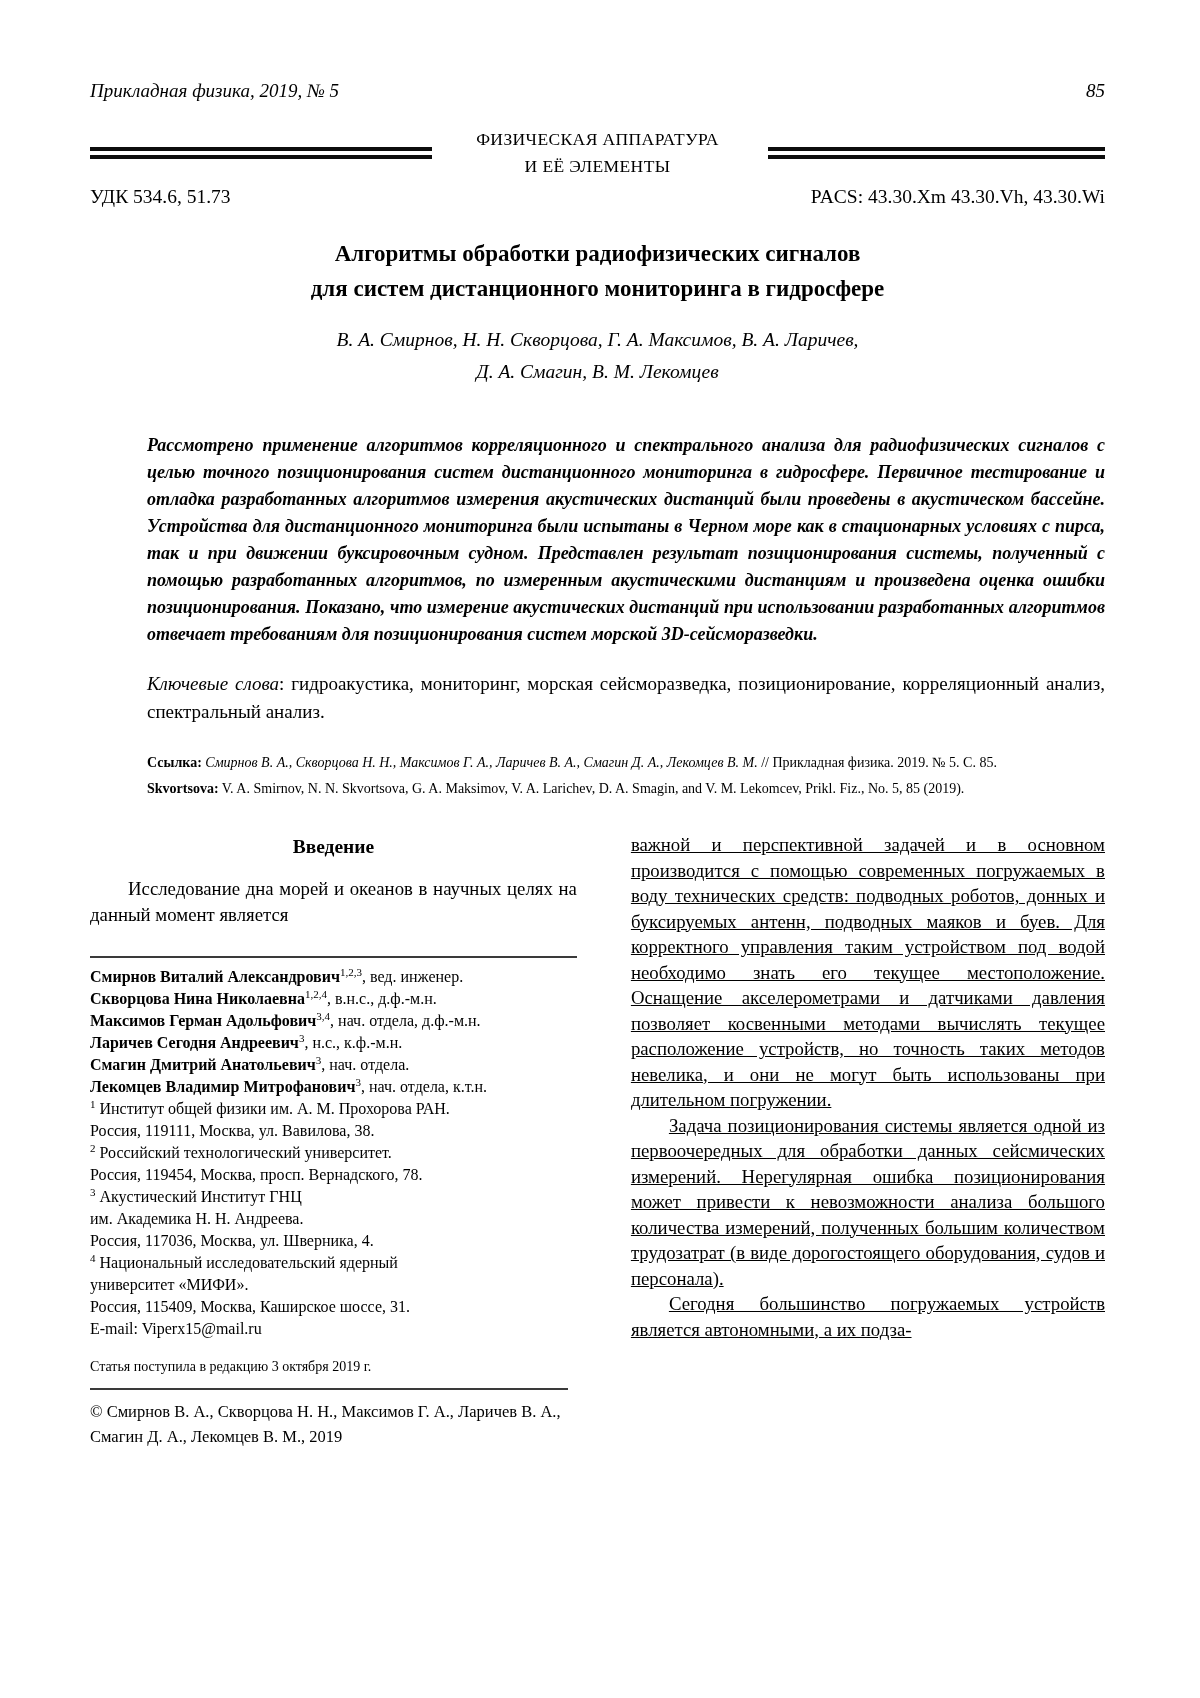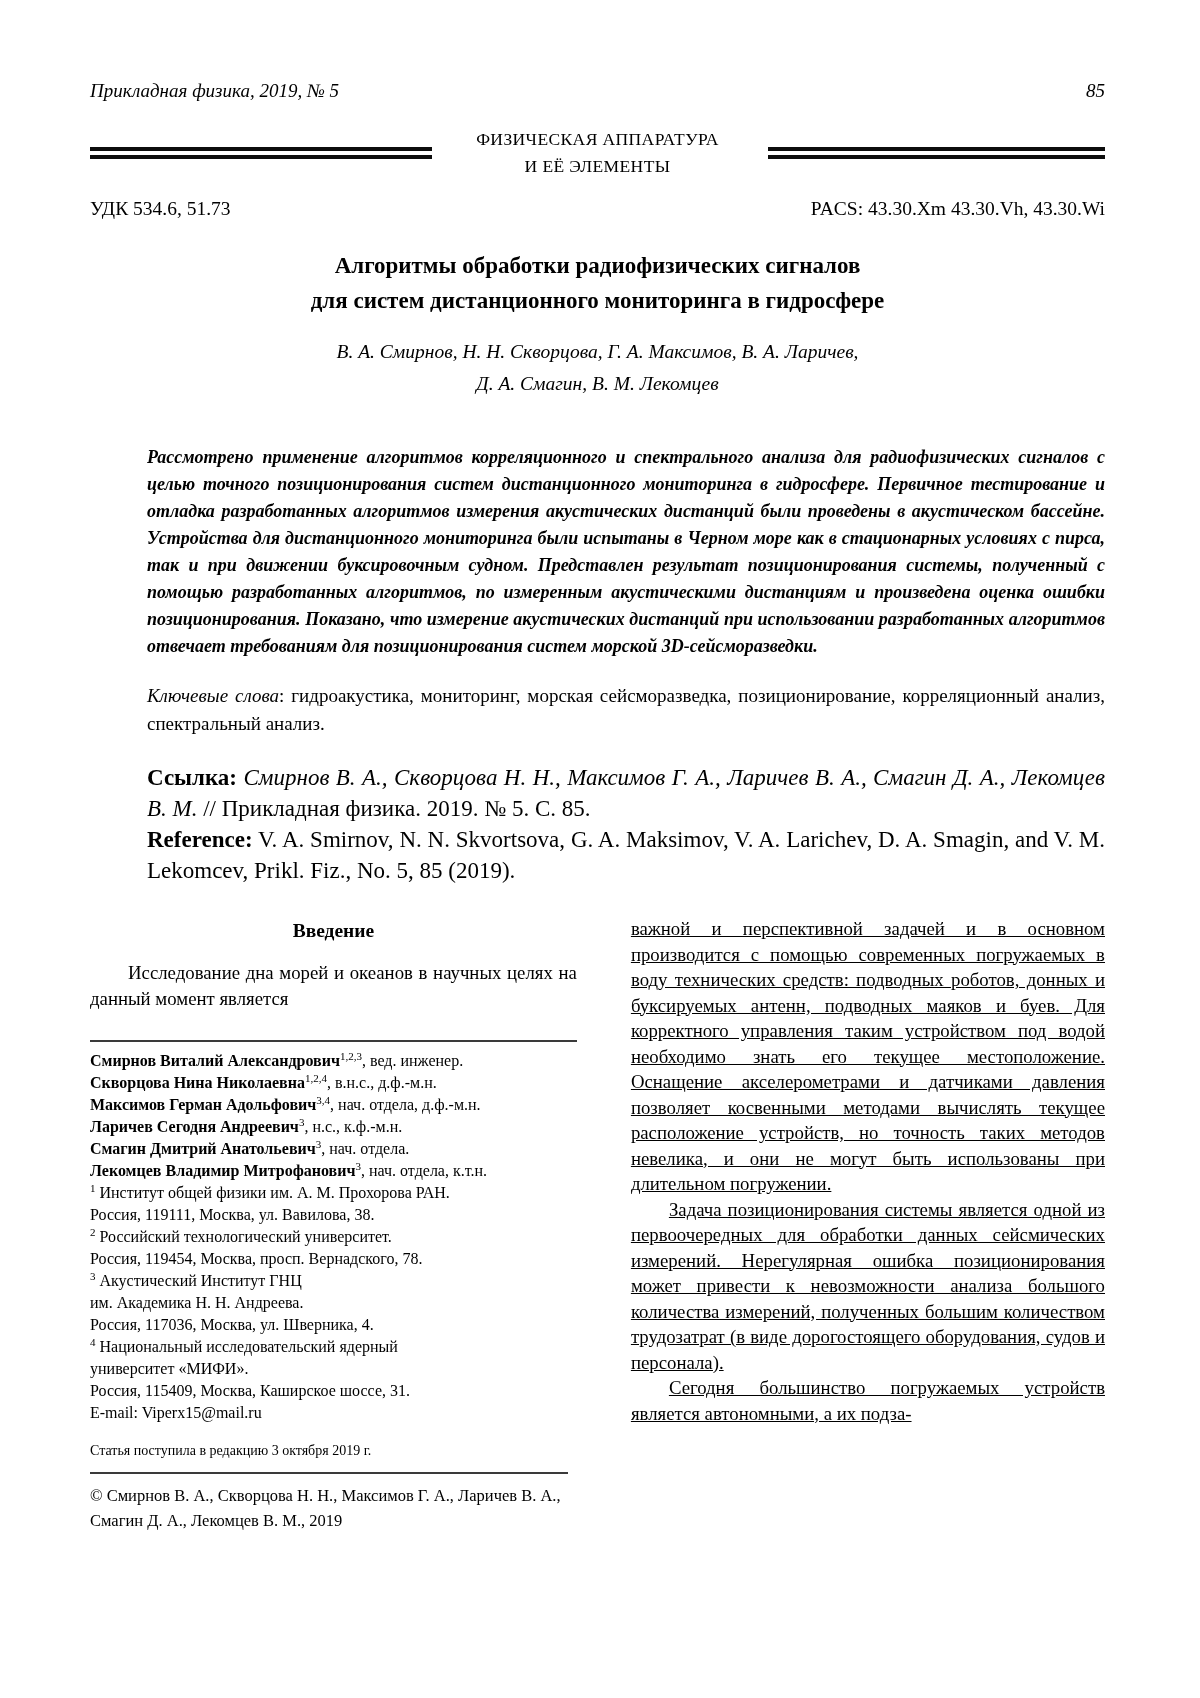--- a/index.html
+++ b/index.html
@@ -13,31 +13,31 @@
   .page { padding: 80px 95px 0 90px; box-sizing: border-box; width: 1200px; height: 1698px; }
 
   .header-row { display: flex; justify-content: space-between; font-style: italic; font-size: 19px; align-items: center; }
 
   .section-band { position: relative; text-align: center; margin-top: 24px; height: 60px; }
   .section-title { font-size: 17.5px; line-height: 27px; letter-spacing: 0.4px; }
   .rule { position: absolute; top: 21px; height: 12px; border-top: 4px solid #0d0d0d; border-bottom: 4px solid #0d0d0d; box-sizing: border-box; }
   .rule-left { left: 0; width: 342px; }
   .rule-right { right: 0; width: 337px; }
 
-  .codes-row { display: flex; justify-content: space-between; margin-top: 12px; font-size: 19.5px; }
+  .codes-row { display: flex; justify-content: space-between; font-size: 19.5px; }
 
   .title { margin-top: 28px; text-align: center; font-weight: bold; font-size: 23px; line-height: 35px; }
   .authors { margin-top: 18px; text-align: center; font-style: italic; font-size: 19.5px; line-height: 32px; }
 
   .abstract { margin-top: 44px; margin-left: 57px; font-weight: bold; font-style: italic; font-size: 18px; line-height: 27px; text-align: justify; }
 
   .keywords { margin-top: 22px; margin-left: 57px; font-size: 19px; line-height: 28px; text-align: justify; }
   .keywords .kw-label { font-style: italic; }
 
-  .citeblock { margin-top: 24px; margin-left: 57px; font-size: 23px; line-height: 31px; text-align: justify; }
+  .citeblock { margin-top: 24px; margin-left: 57px; font-size: 14px; line-height: 26px; text-align: justify; }
   .citeblock p { margin: 0; }
   .cite-label { font-weight: bold; }
   .cite-authors { font-style: italic; }
 
   .columns { display: flex; margin-top: 30px; gap: 16px; }
   .col-left { width: 495px; margin-right: 38px; }
   .col-right { width: 482px; }
 
   .intro-heading { text-align: center; font-weight: bold; font-size: 19.5px; margin: 4px 0 18px 0; }
   .body-p { font-size: 18.8px; line-height: 26px; text-align: justify; margin: 0; }
@@ -84,21 +84,21 @@
   </div>
 
   <div class="abstract">Рассмотрено применение алгоритмов корреляционного и спектрального анализа для радиофизических сигналов с целью точного позиционирования систем дистанционного мониторинга в гидросфере. Первичное тестирование и отладка разработанных алгоритмов измерения акустических дистанций были проведены в акустическом бассейне. Устройства для дистанционного мониторинга были испытаны в Черном море как в стационарных условиях с пирса, так и при движении буксировочным судном. Представлен результат позиционирования системы, полученный с помощью разработанных алгоритмов, по измеренным акустическими дистанциям и произведена оценка ошибки позиционирования. Показано, что измерение акустических дистанций при использовании разработанных алгоритмов отвечает требованиям для позиционирования систем морской 3D-сейсморазведки.</div>
 
   <div class="keywords">
     <span class="kw-label">Ключевые слова</span><span>: гидроакустика, мониторинг, морская сейсморазведка, позиционирование, корреляционный анализ, спектральный анализ.</span>
   </div>
 
   <div class="citeblock">
     <p><span class="cite-label">Ссылка:</span><span class="cite-authors"> Смирнов В. А., Скворцова Н. Н., Максимов Г. А., Ларичев В. А., Смагин Д. А., Лекомцев В. М.</span><span> // Прикладная физика. 2019. № 5. С. 85.</span></p>
-    <p><span class="cite-label">Reference:</span><span> V. A. Smirnov, N. N. Skvortsova, G. A. Maksimov, V. A. Larichev, D. A. Smagin, and V. M. Lekomcev, Prikl. Fiz., No. 5, 85 (2019).</span></p>
+    <p><span class="cite-label">Skvortsova:</span><span> V. A. Smirnov, N. N. Skvortsova, G. A. Maksimov, V. A. Larichev, D. A. Smagin, and V. M. Lekomcev, Prikl. Fiz., No. 5, 85 (2019).</span></p>
   </div>
 
   <div class="columns">
 
     <div class="col-left">
       <div class="intro-heading">Введение</div>
       <p class="body-p indent">Исследование дна морей и океанов в научных целях на данный момент является</p>
 
       <div class="footnote">
         <div id="fn-authors">

